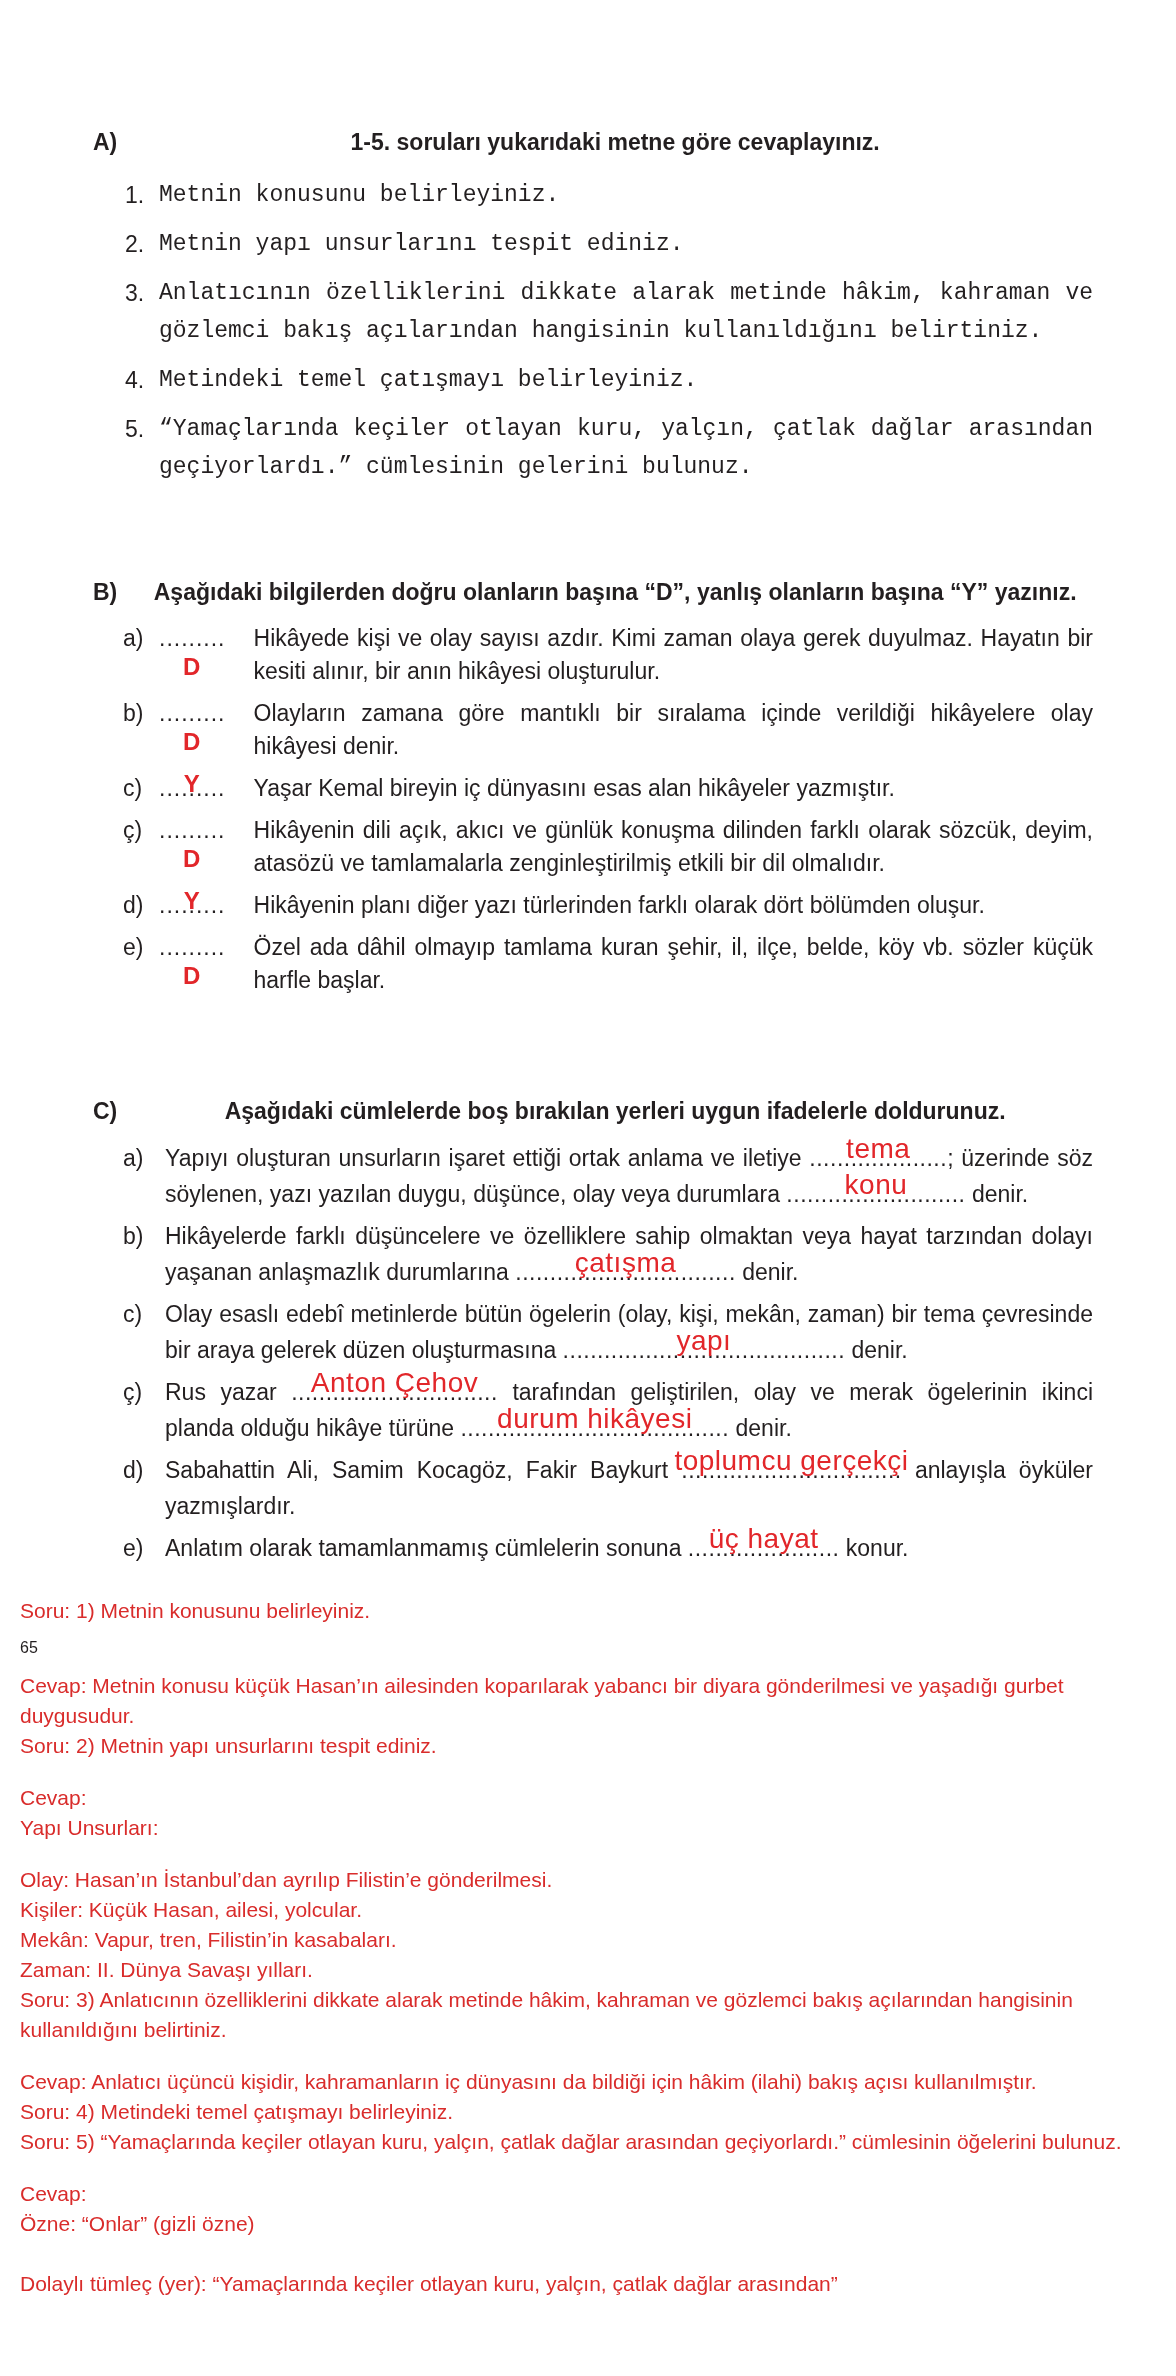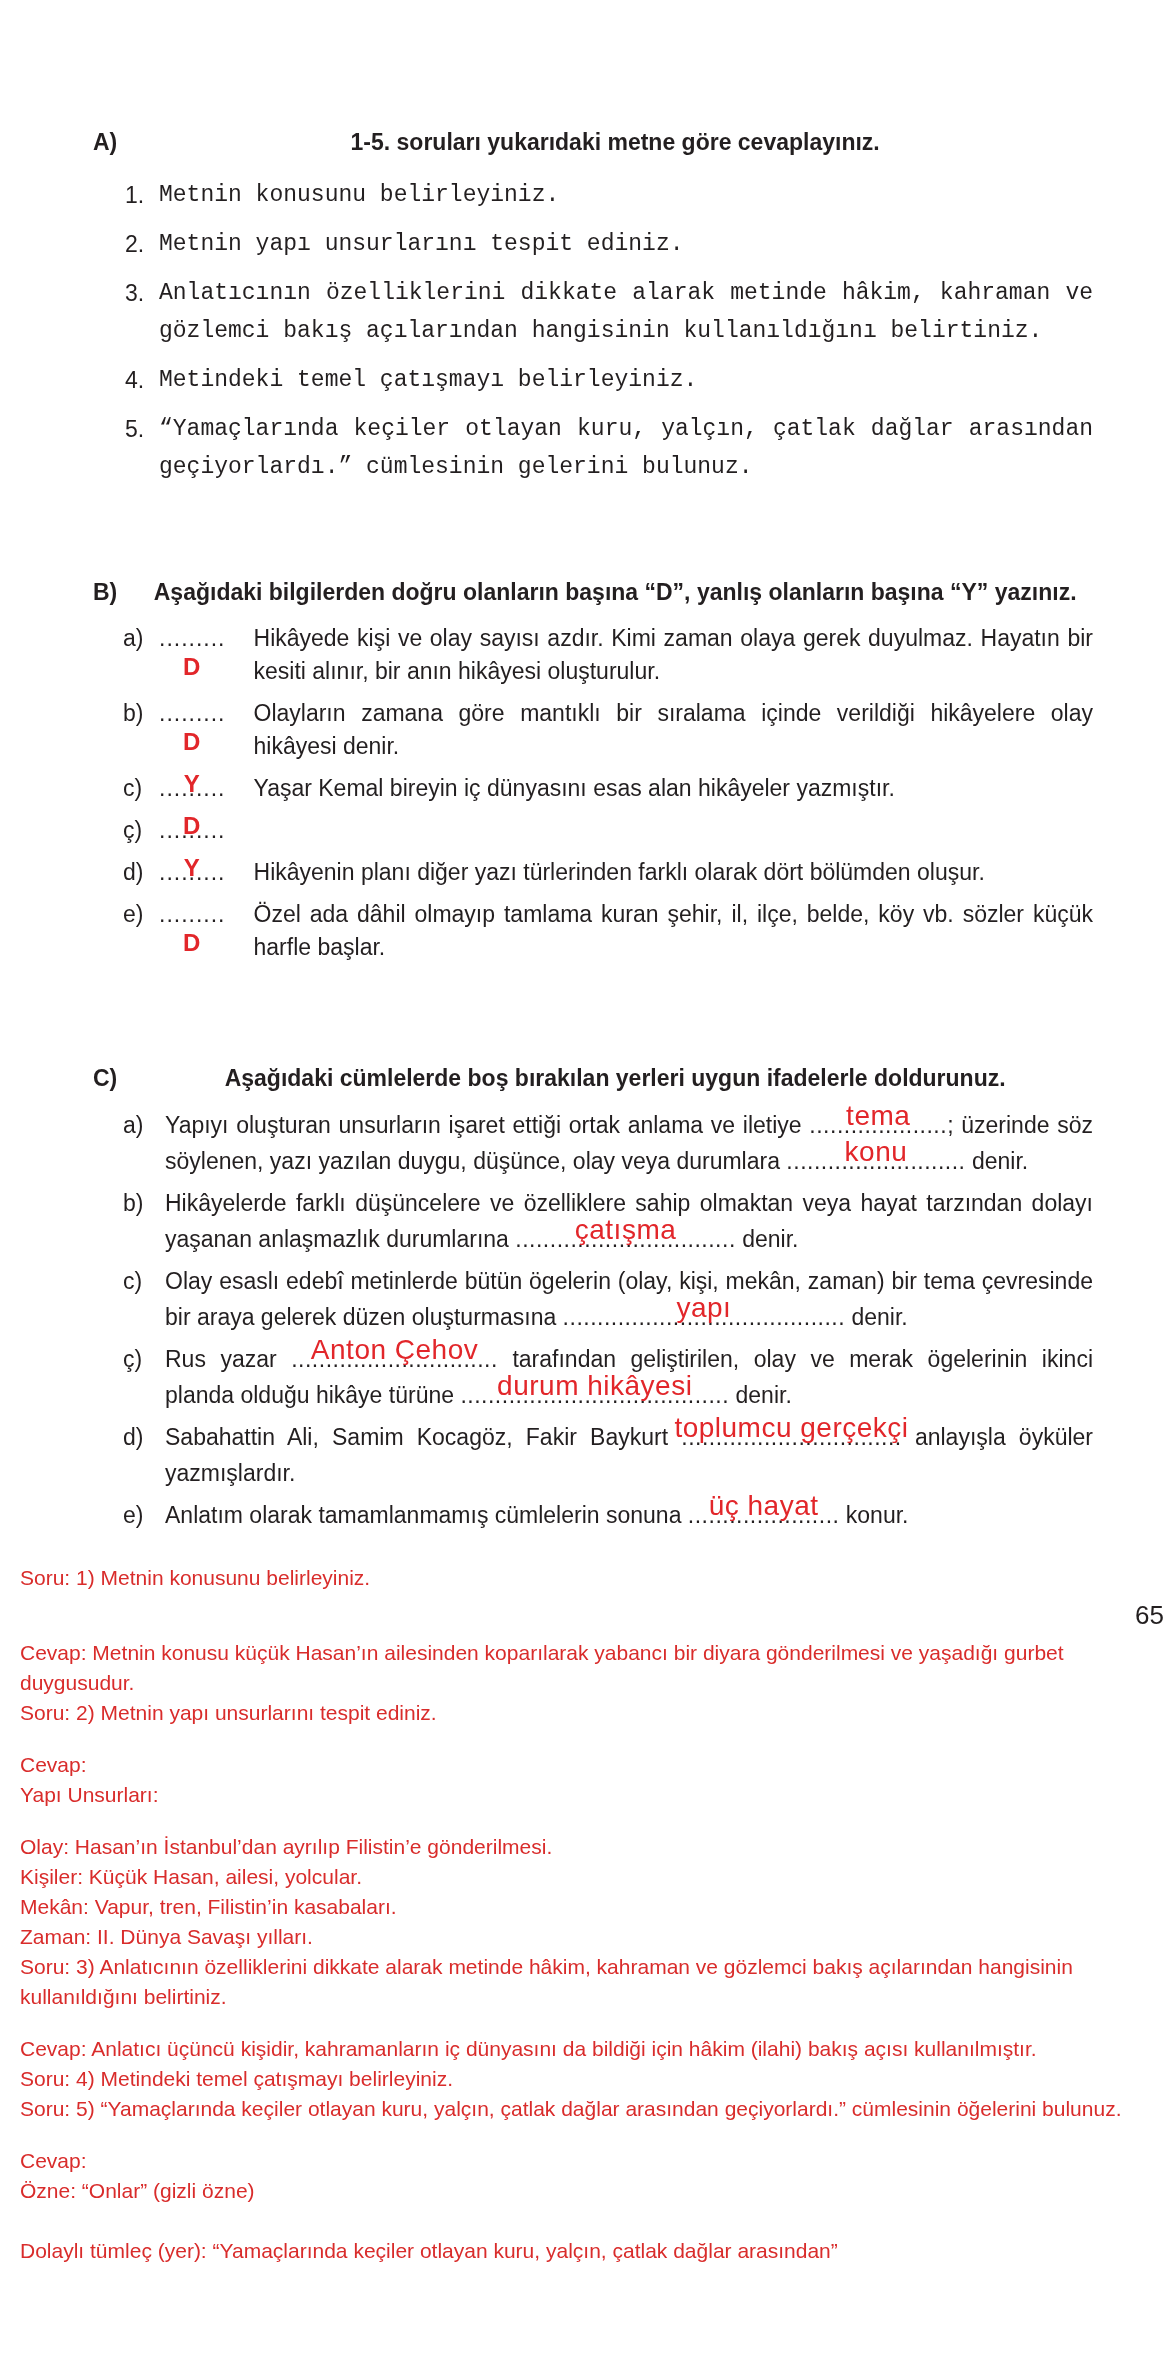--- a/index.html
+++ b/index.html
@@ -46,21 +46,21 @@
   .c-item .c-letter{flex:0 0 42px;}
   .c-item .c-text{flex:1;text-align:justify;}
   .c-blank{position:relative;display:inline-block;letter-spacing:0.5px;}
   .c-ans{
     position:absolute;left:50%;transform:translateX(-50%);
     bottom:16px;color:var(--red);font-size:28px;line-height:23px;white-space:nowrap;
   }
 
   
   .page-number{
-    text-align:right;font-size:26px;color:var(--ink);
+    text-align:left;font-size:16px;color:var(--ink);
     margin:7px 0 8px 0;
   }
 
   
   .key-block{margin:30px 12px 0 20px;color:var(--key-red);font-size:21px;line-height:30px;}
   .key-line{margin:0;}
   .gap-s{margin-top:22px;}
   .gap-m{margin-top:30px;}
 </style>
 </head>
@@ -118,20 +118,21 @@
 
       <div class="b-item">
         <span class="b-letter">c)</span>
         <span class="b-blank"><span class="b-ans">Y</span><span class="b-dots">.........</span></span>
         <span class="b-text">Yaşar Kemal bireyin iç dünyasını esas alan hikâyeler yazmıştır.</span>
       </div>
 
       <div class="b-item">
         <span class="b-letter">ç)</span>
         <span class="b-blank"><span class="b-ans">D</span><span class="b-dots">.........</span></span>
+        <span class="b-text">Hikâyenin dili açık, akıcı ve günlük konuşma dilinden farklı olarak sözcük, deyim, atasözü ve tamlamalarla zenginleştirilmiş etkili bir dil olmalıdır.</span>
       </div>
 
       <div class="b-item">
         <span class="b-letter">d)</span>
         <span class="b-blank"><span class="b-ans">Y</span><span class="b-dots">.........</span></span>
         <span class="b-text">Hikâyenin planı diğer yazı türlerinden farklı olarak dört bölümden oluşur.</span>
       </div>
 
       <div class="b-item">
         <span class="b-letter">e)</span>

